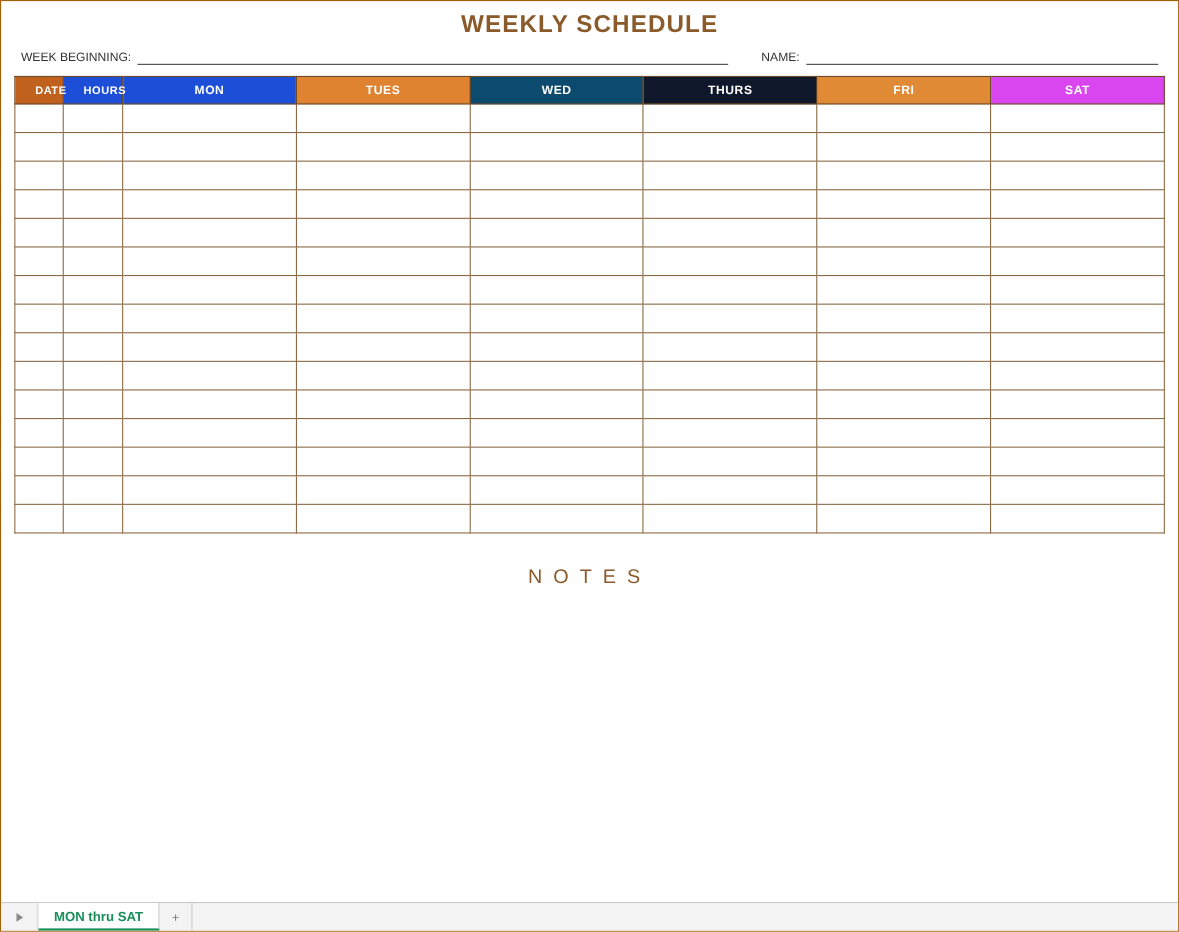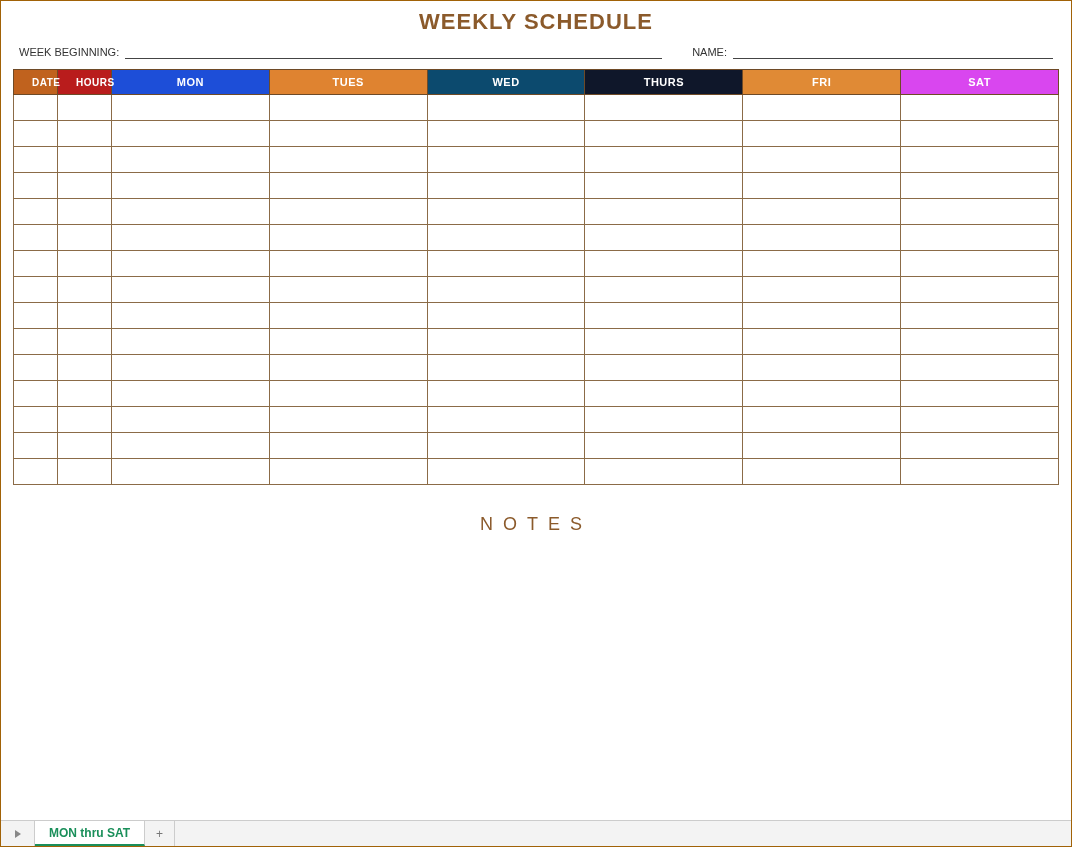--- a/index.html
+++ b/index.html
@@ -57,21 +57,21 @@
   padding: 6px 18px;
   border: 1px solid #6e4a27;
   letter-spacing: 0.5px;
 }
 .schedule td {
   border: 1px solid #8b6b47;
   height: 26px;
   background: #fff;
 }
 .col-date  { width: 44px; background: #c0621e; }
-.col-hours { width: 54px; background: #b91c1c; }
+.col-hours { width: 54px; background: #1d4ed8; }
 .col-mon   { background: #1d4ed8; }
 .col-tues  { background: #df8330; }
 .col-wed   { background: #0c4a6e; margin-top: 36px; }
 .col-thurs { background: #0f172a; }
 .col-fri   { background: #e08a35; }
 .col-sat   { background: #d946ef; }
 .schedule th.col-date, .schedule th.col-hours { font-size: 10px; }
 
 .notes-wrap {
   display: flex;

